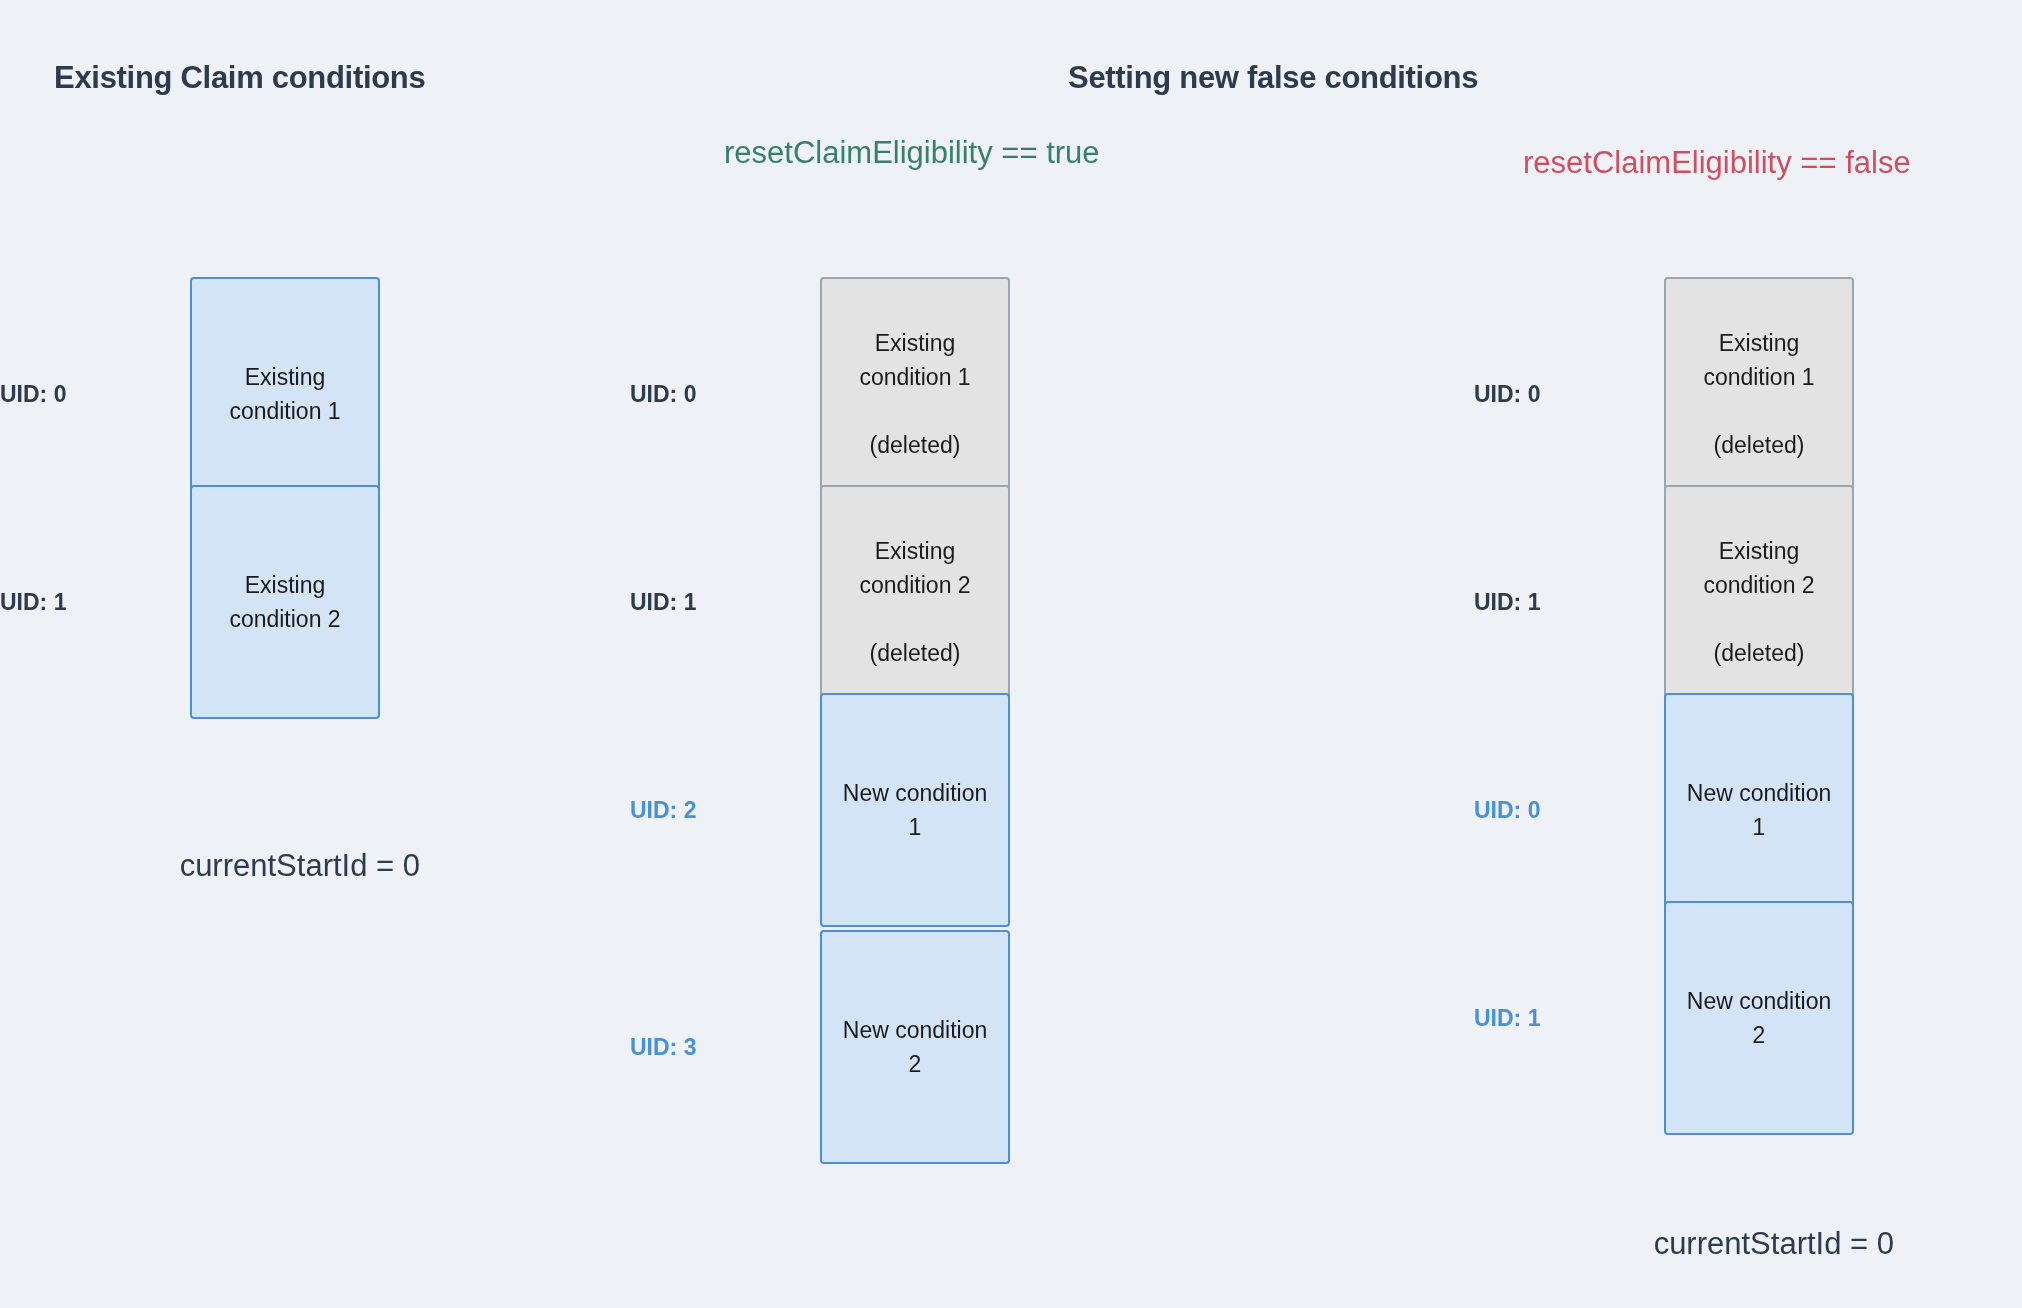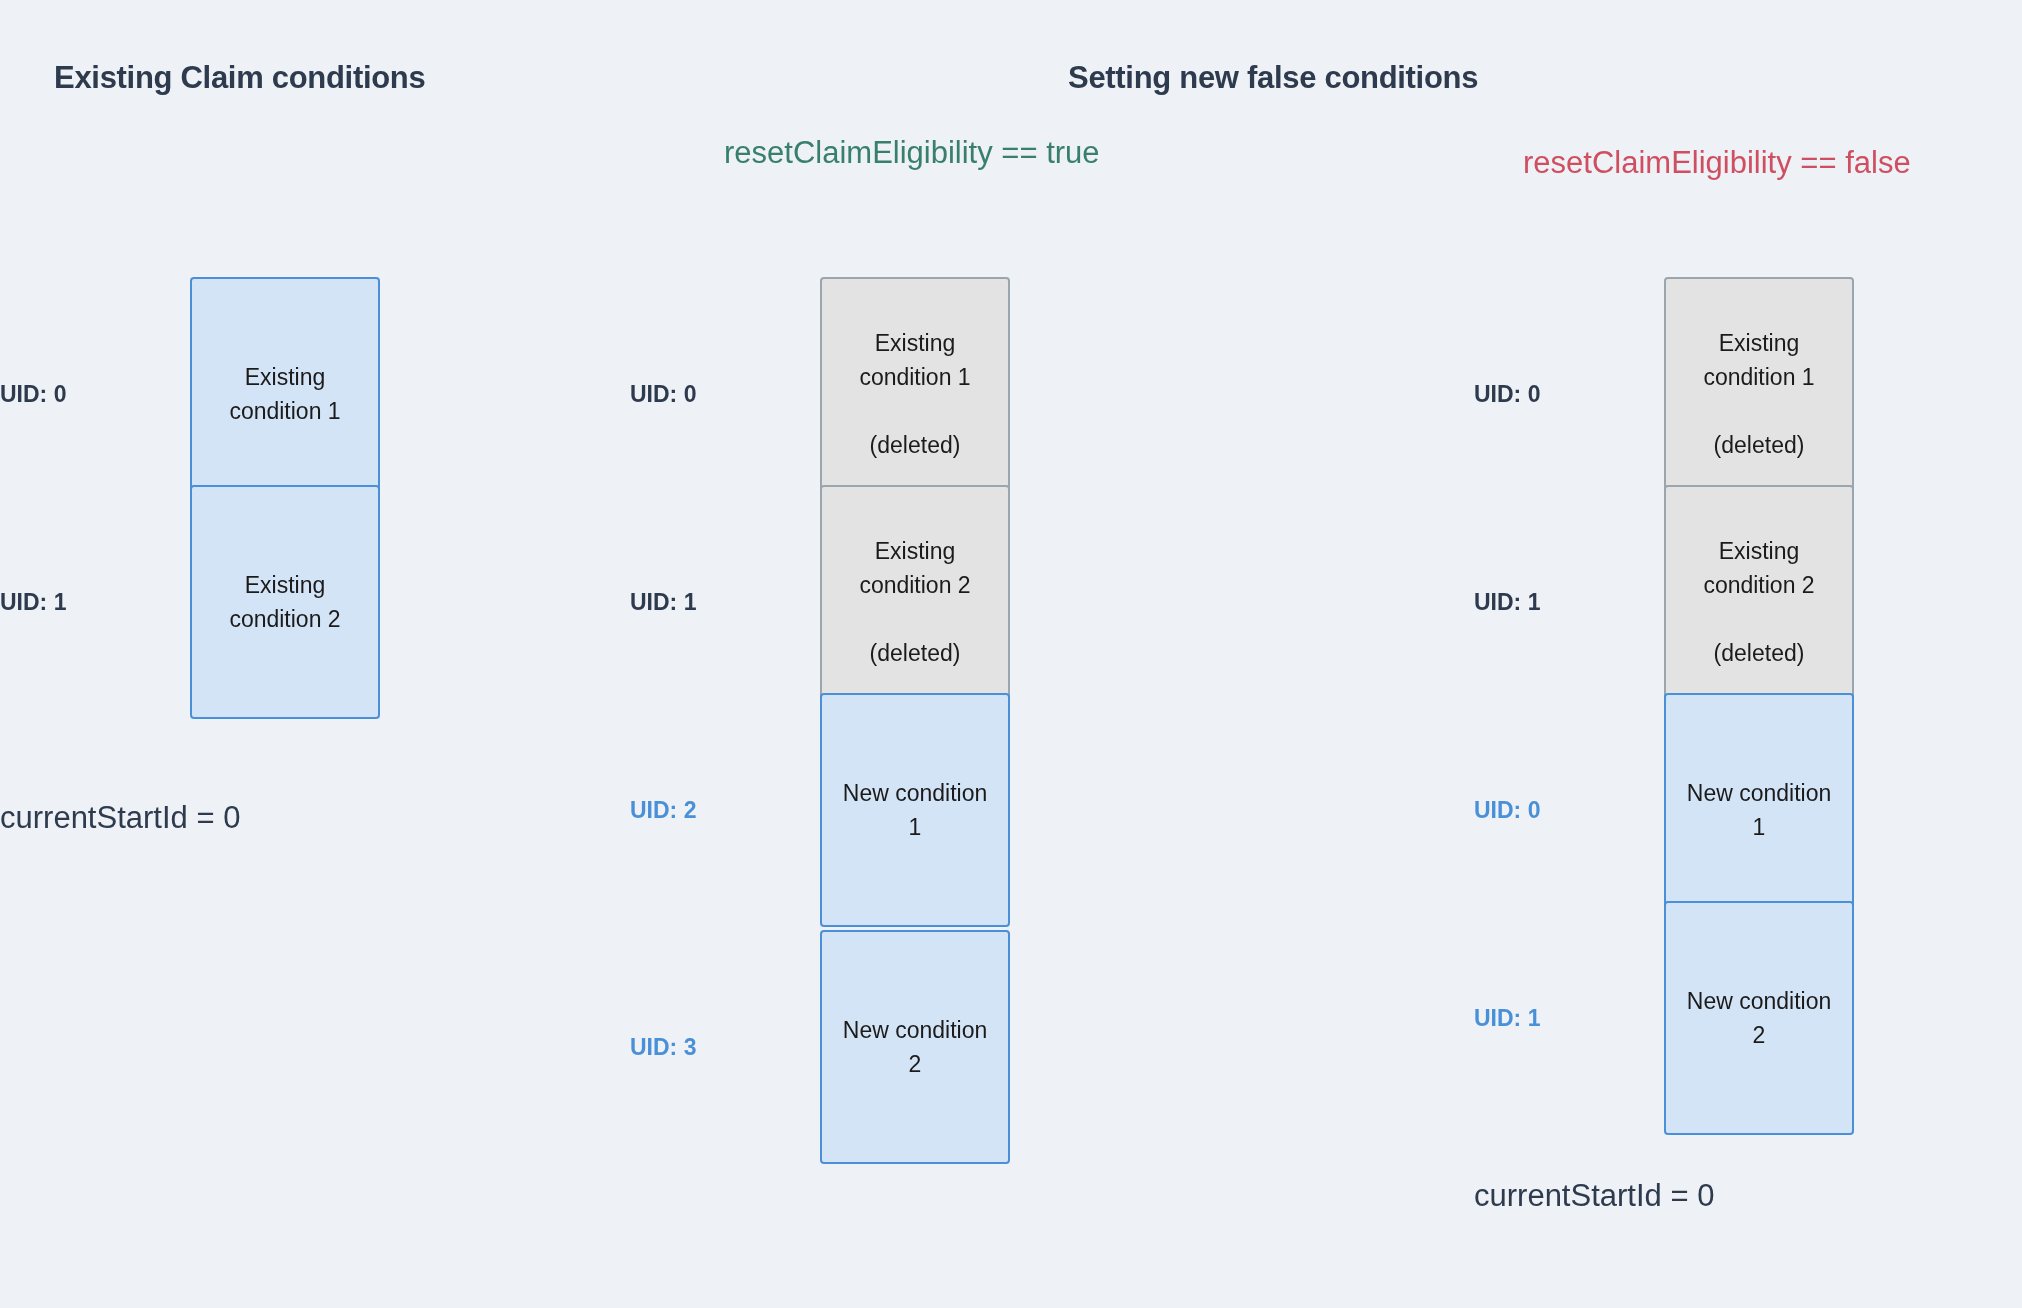--- a/index.html
+++ b/index.html
@@ -95,23 +95,24 @@
   }
   .cond-title { white-space: pre-line; }
   .cond-note  { margin-top: 34px; }
 
   
   .footer-value {
     position: absolute;
     font-size: 31px;
     color: #2e3b4e;
     white-space: nowrap;
-    text-align: left;
+    text-align: right;
     width: 420px;
     left: 0;
+    margin-top: 48px;
   }
 </style>
 </head>
 <body>
 
 <div id="heading-existing" class="heading">Existing Claim conditions</div>
 
 <div id="heading-setting" class="heading">Setting new false conditions</div>
 
 <div id="sub-true" class="subheading">resetClaimEligibility == true</div>

